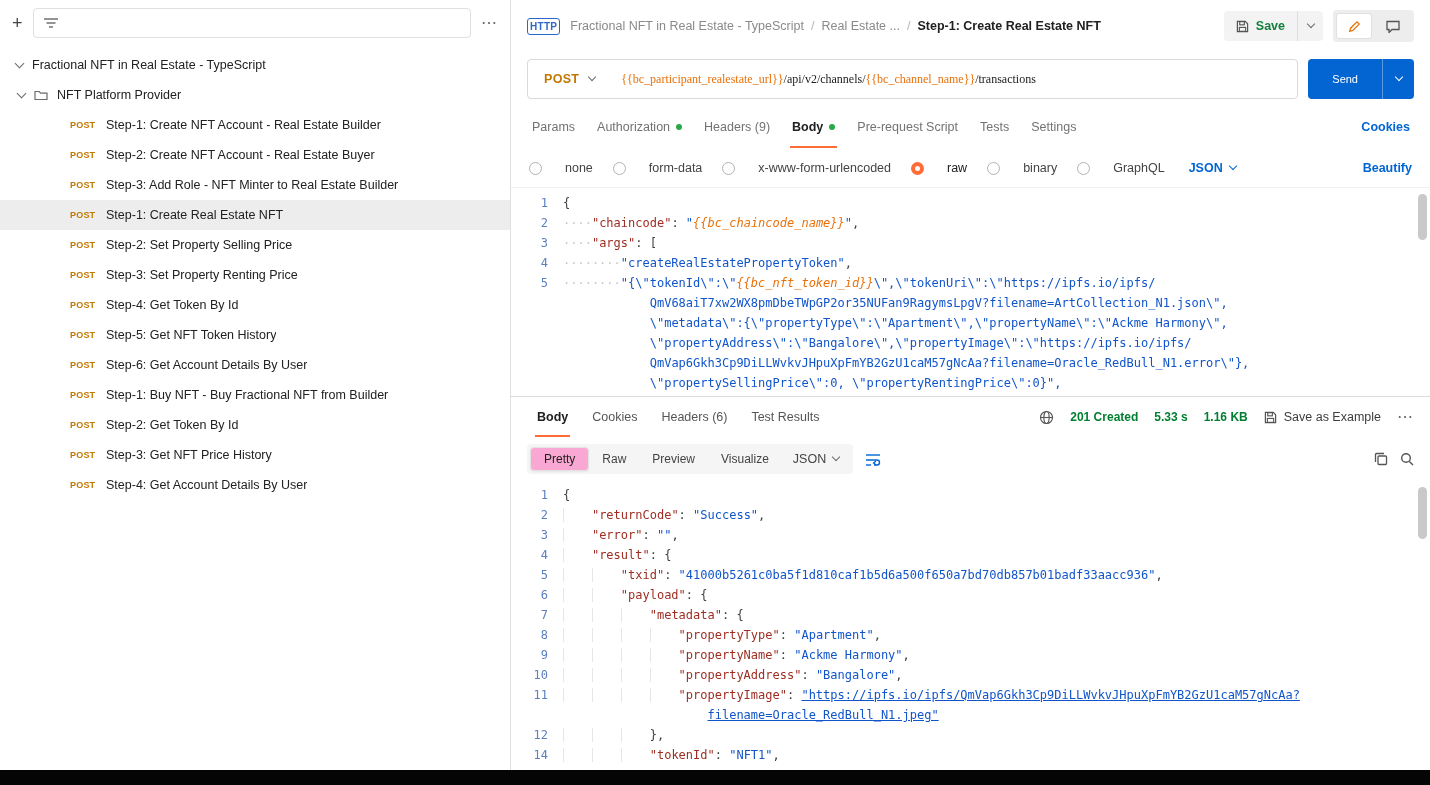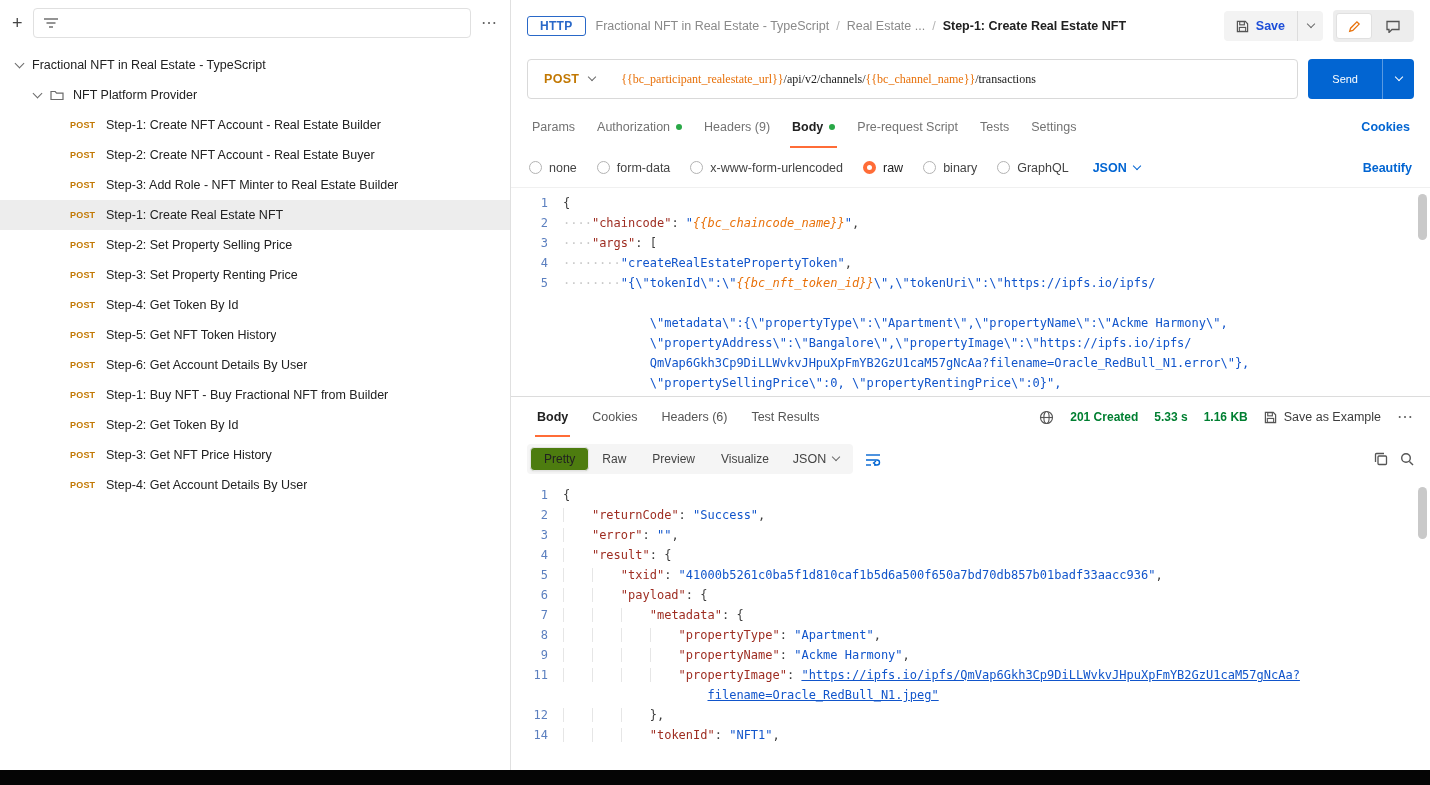--- a/index.html
+++ b/index.html
@@ -25,27 +25,27 @@
   .chev{width:7px;height:7px;border-right:1.6px solid #6b6b6b;border-bottom:1.6px solid #6b6b6b;
     transform:rotate(45deg);flex:none;margin-top:-4px}
   .chev.blue{border-color:var(--accent_blue,#0265d2)}
   .chev.white{border-color:#fff}
   .chev.small{width:6px;height:6px}
 
   
   .main{flex:1;display:flex;flex-direction:column;min-width:0}
 
   .req-header{height:52px;display:flex;align-items:center;gap:10px;padding:0 16px;flex:none}
-  .http-badge{font-size:12px;font-weight:700;color:#2968c8;border:1.4px solid #2968c8;border-radius:3px;padding:2px 12px;letter-spacing:.3px;flex:none}
+  .http-badge{font-size:10px;font-weight:700;color:#2968c8;border:1.4px solid #2968c8;border-radius:3px;padding:2px 2px;letter-spacing:.3px;flex:none}
   .breadcrumb{display:flex;align-items:center;gap:7px;color:#8a8a8a;overflow:hidden;white-space:nowrap}
   .crumb-sep{color:#b5b5b5}
   .crumb{color:#8a8a8a}
   .crumb-last{color:#212121;font-weight:700}
   .save-group{display:flex;align-items:center;background:#f3f3f3;border-radius:4px;height:30px;overflow:hidden;flex:none}
-  .save-main{display:flex;align-items:center;gap:7px;padding:0 12px;height:100%;color:#1d4ed8;font-weight:600}
+  .save-main{display:flex;align-items:center;gap:7px;padding:0 12px;height:100%;color:#15803d;font-weight:600}
   .save-caret{width:26px;height:100%;display:flex;align-items:center;justify-content:center;border-left:1px solid #ddd}
   .edit-group{display:flex;align-items:center;background:#ededed;border-radius:4px;height:32px;padding:3px;gap:3px;flex:none}
   .edit-seg{width:36px;height:26px;display:flex;align-items:center;justify-content:center;border-radius:3px}
   .edit-seg.active{background:#fff;border:1px solid #e0e0e0}
 
   .url-row{height:54px;display:flex;align-items:center;padding:0 16px;gap:10px;flex:none}
   .url-box{flex:1;height:40px;border:1px solid #d9d9d9;border-radius:4px;display:flex;align-items:center;background:#fff;min-width:0}
   .method-btn{display:flex;align-items:center;gap:10px;padding:0 16px;height:100%;font-weight:700;color:var(--method_post,#c27803);letter-spacing:.3px}
   .url-text{font-family:Liberation Serif, serif;font-size:12px;white-space:nowrap;overflow:hidden;color:#212121;padding-left:10px}
   .url-text .seg-var{color:var(--var_orange,#e8710a)}
@@ -54,21 +54,21 @@
   .send-caret{background:var(--accent_blue,#0265d2);width:32px;display:flex;align-items:center;justify-content:center;border-left:1px solid rgba(255,255,255,.35);border-radius:0 4px 4px 0}
 
   .tabs-row{height:42px;display:flex;align-items:center;padding:0 10px;flex:none}
   .tab{height:100%;display:flex;align-items:center;gap:6px;padding:0 11px;color:#737373;position:relative;cursor:pointer}
   .tab.active{color:#212121;font-weight:600}
   .tab.active::after{content:"";position:absolute;left:9px;right:9px;bottom:0;height:2px;background:var(--tab_underline,#ff6c37)}
   .dot{width:6px;height:6px;border-radius:50%;background:var(--green_dot,#29a847);flex:none}
   .cookies-link{margin-left:auto;margin-right:10px;color:var(--accent_blue,#0265d2);font-weight:700;cursor:pointer}
 
   .body-opts{height:40px;display:flex;align-items:center;padding:0 18px;gap:20px;border-bottom:1px solid #f0f0f0;flex:none}
-  .radio{display:flex;align-items:flex-start;gap:7px;color:#444;cursor:pointer}
+  .radio{display:flex;align-items:flex-end;gap:23px;color:#444;cursor:pointer}
   .radio .circle{width:13px;height:13px;border-radius:50%;border:1.4px solid #b3b3b3;background:#fff;flex:none}
   .radio.selected .circle{border:4px solid var(--tab_underline,#ff6c37)}
   .radio.selected{color:#212121}
   .lang-select{display:flex;align-items:center;gap:7px;color:var(--accent_blue,#0265d2);font-weight:700;cursor:pointer;margin-left:4px}
   .beautify-link{margin-left:auto;color:var(--accent_blue,#0265d2);font-weight:700;cursor:pointer}
 
   
   .editor{font-family:"DejaVu Sans Mono",monospace;font-size:12px;line-height:20px;position:relative;background:#fff;overflow:hidden}
   .req-editor{height:208px;padding-top:5px;flex:none}
   .code-line{display:flex}
@@ -89,21 +89,21 @@
   .resp-tabs{display:flex;align-items:center;gap:4px;height:100%}
   .resp-tab{height:100%;display:flex;align-items:center;padding:0 10px;color:#565656;position:relative;cursor:pointer}
   .resp-tab.active{color:#212121;font-weight:600}
   .resp-tab.active::after{content:"";position:absolute;left:8px;right:8px;bottom:0;height:2px;background:var(--tab_underline,#ff6c37)}
   .meta{color:var(--status_green,#007f31);font-weight:600;font-size:12px;white-space:nowrap}
   .save-example{display:flex;align-items:center;gap:7px;color:#3d3d3d;white-space:nowrap;cursor:pointer}
 
   .resp-subtabs{height:44px;display:flex;align-items:center;padding:0 16px;gap:12px;flex:none}
   .segmented{display:flex;align-items:center;background:#f5f5f5;border-radius:4px;padding:3px}
   .seg{padding:4px 13px;font-size:12px;color:#444;border-radius:4px;cursor:pointer}
-  .seg.active{background:#4d7c0f;border:1px solid #e3e3e3;color:#212121;box-shadow:0 1px 2px rgba(0,0,0,.06)}
+  .seg.active{background:#f9a8d4;border:1px solid #e3e3e3;color:#212121;box-shadow:0 1px 2px rgba(0,0,0,.06)}
   .seg-json{display:flex;align-items:center;gap:7px;padding:4px 11px;color:#444;cursor:pointer}
   .resp-editor{flex:1;padding-top:4px}
 
   .bottom-bar{height:15px;width:1430px;background:#050505}
 </style>
 </head>
 <body>
 
 <div class="app">
 
@@ -125,21 +125,21 @@
       </div>
       <button class="icon-btn">
         <span class="more-glyph">⋯</span>
       </button>
     </div>
     <div class="tree">
         <div class="tree-row" style="padding-left: 16px;">
           <span class="chev"></span>
           <span class="label">Fractional NFT in Real Estate - TypeScript</span>
         </div>
-        <div class="tree-row" style="padding-left: 34px;">
+        <div class="tree-row" style="padding-left: 18px;">
           <span class="chev"></span>
           <span class="icon-btn">
             <svg width="14" height="12" viewBox="0 0 14 12">
               <path d="M1 2.5h4.2l1.4 1.6H13v6.4H1z" fill="none" stroke="#6b6b6b" stroke-width="1.2"></path>
             </svg>
           </span>
           <span class="label">NFT Platform Provider</span>
         </div>
         <div class="tree-row" style="padding-left: 70px;">
           <span class="method">POST</span>
@@ -335,21 +335,21 @@
         <div class="code-line">
           <span class="ln">4</span>
           <span class="lc"><span class="tok-dots">········</span><span class="tok-str">"createRealEstatePropertyToken"</span><span class="tok-p">,</span></span>
         </div>
         <div class="code-line">
           <span class="ln">5</span>
           <span class="lc"><span class="tok-dots">········</span><span class="tok-str">"{\"tokenId\":\"</span><span class="tok-var">{{bc_nft_token_id}}</span><span class="tok-str">\",\"tokenUri\":\"https://ipfs.io/ipfs/</span></span>
         </div>
         <div class="code-line">
           <span class="ln"></span>
-          <span class="lc"><span class="tok-sp">            </span></span>
+          <span class="lc"><span class="tok-sp">            </span><span class="tok-str">QmV68aiT7xw2WX8pmDbeTWpGP2or35NUFan9RagymsLpgV?filename=ArtCollection_N1.json\",</span></span>
         </div>
         <div class="code-line">
           <span class="ln"></span>
           <span class="lc"><span class="tok-sp">            </span><span class="tok-str">\"metadata\":{\"propertyType\":\"Apartment\",\"propertyName\":\"Ackme Harmony\",</span></span>
         </div>
         <div class="code-line">
           <span class="ln"></span>
           <span class="lc"><span class="tok-sp">            </span><span class="tok-str">\"propertyAddress\":\"Bangalore\",\"propertyImage\":\"https://ipfs.io/ipfs/</span></span>
         </div>
         <div class="code-line">
@@ -476,20 +476,24 @@
           </div>
           <div class="code-line">
             <span class="ln">8</span>
             <span class="lc"><span class="tok-ws">                </span><span class="tok-key">"propertyType"</span><span class="tok-p">: </span><span class="tok-str">"Apartment"</span><span class="tok-p">,</span></span>
           </div>
           <div class="code-line">
             <span class="ln">9</span>
             <span class="lc"><span class="tok-ws">                </span><span class="tok-key">"propertyName"</span><span class="tok-p">: </span><span class="tok-str">"Ackme Harmony"</span><span class="tok-p">,</span></span>
           </div>
           <div class="code-line">
+            <span class="ln">10</span>
+            <span class="lc"><span class="tok-ws">                </span><span class="tok-key">"propertyAddress"</span><span class="tok-p">: </span><span class="tok-str">"Bangalore"</span><span class="tok-p">,</span></span>
+          </div>
+          <div class="code-line">
             <span class="ln">11</span>
             <span class="lc"><span class="tok-ws">                </span><span class="tok-key">"propertyImage"</span><span class="tok-p">: </span><span class="tok-link">"https://ipfs.io/ipfs/QmVap6Gkh3Cp9DiLLWvkvJHpuXpFmYB2GzU1caM57gNcAa?</span></span>
           </div>
           <div class="code-line">
             <span class="ln"></span>
             <span class="lc"><span class="tok-sp">                    </span><span class="tok-link">filename=Oracle_RedBull_N1.jpeg"</span></span>
           </div>
           <div class="code-line">
             <span class="ln">12</span>
             <span class="lc"><span class="tok-ws">            </span><span class="tok-p">},</span></span>

